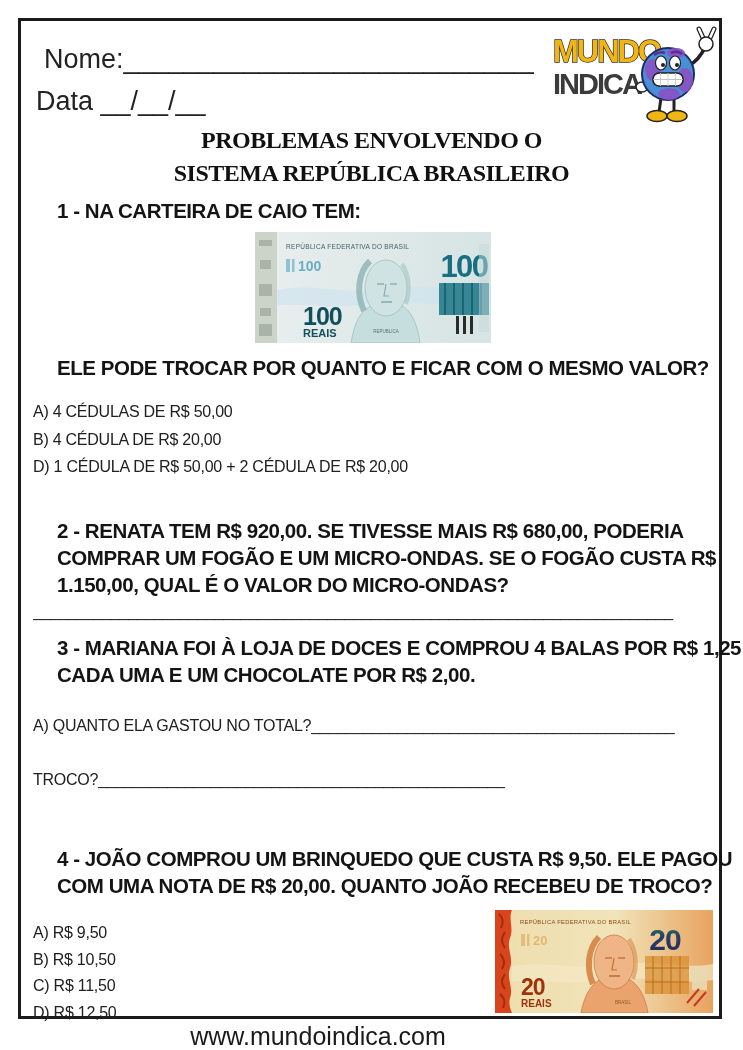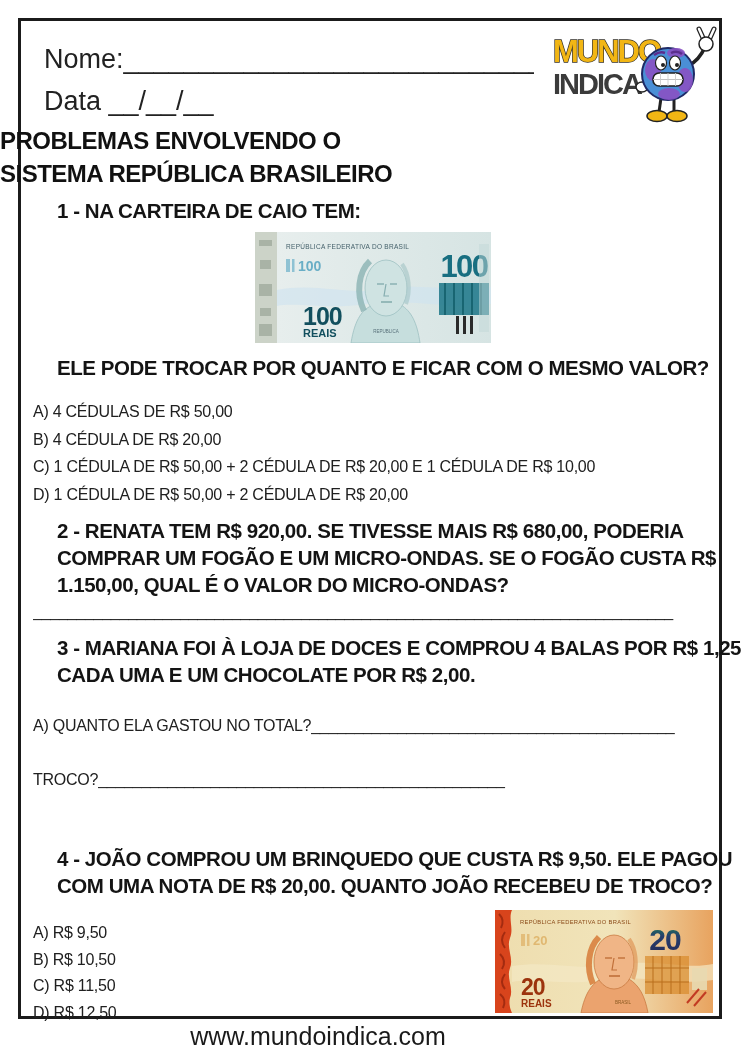--- a/index.html
+++ b/index.html
@@ -3,35 +3,35 @@
 <meta charset="utf-8">
 <style>
   html,body{margin:0;padding:0;background:#fff;}
   .page{position:relative;width:743px;height:1050px;background:#ffffff;overflow:hidden;
         font-family:"Liberation Sans",sans-serif;color:#1d1d1d;}
   .abs{position:absolute;}
   .txt{white-space:nowrap;color:#1d1d1d;}
   .clip{overflow:hidden;}
   .frame{left:18px;top:18px;width:704px;height:1001px;border:3px solid #1b1b1b;box-sizing:border-box;}
   .hand{font-size:27px;letter-spacing:0px;color:#222;}
-  .title{width:743px;text-align:left;font-weight:700;font-size:24px;letter-spacing:-0.5px;line-height:33px;color:#111;}
+  .title{width:743px;text-align:center;font-weight:700;font-size:24px;letter-spacing:-0.5px;line-height:33px;color:#111;font-family:Liberation Serif, serif;}
   .qbold{font-size:20.5px;font-weight:700;letter-spacing:-0.45px;line-height:27px;color:#141414;margin-left:24px;}
   .body20{font-size:16px;letter-spacing:-0.25px;line-height:27.5px;color:#202020;}
   .footer{width:636px;text-align:center;font-size:25px;color:#1a1a1a;}
   svg text{font-family:"Liberation Sans",sans-serif;}
 </style>
 </head>
 <body>
 
 <div class="page">
 
   <div class="abs frame"></div>
 
   <div class="abs txt hand clip" style="left:44px;top:44px;width:490px;">Nome:___________________________________</div>
-  <div class="abs txt hand" style="left:44px;top:86px;">Data __/__/__</div>
+  <div class="abs txt hand" style="left:36px;top:86px;">Data __/__/__</div>
 
   <div class="abs" style="left:552px;top:26px;width:172px;height:100px;">
     <svg width="172" height="100" viewBox="0 0 172 100">
 
       <text x="1" y="36" font-size="31" font-weight="bold" letter-spacing="-2" fill="#f2b614" stroke="#33302a" stroke-width="1.4" paint-order="stroke">MUNDO</text>
       <text x="1" y="68" font-size="29" font-weight="bold" letter-spacing="-2" fill="#3b3b3b">INDICA</text>
 
       <g transform="translate(116,48)">
         <path d="M20,-8 C30,-13 34,-20 37,-27" stroke="#222" stroke-width="3.5" fill="none"></path>
         <line x1="36" y1="-34" x2="31" y2="-45" stroke="#222" stroke-width="5" stroke-linecap="round"></line>
@@ -126,21 +126,20 @@
           <rect x="215" y="84" width="3" height="18"></rect>
       </g>
     </svg>
   </div>
 
   <div class="abs txt qbold" style="left:33px;top:354px;">ELE PODE TROCAR POR QUANTO E FICAR COM O MESMO VALOR?</div>
 
   <div class="abs txt body20" style="left:33px;top:398px;">
     <div>A) 4 CÉDULAS DE R$ 50,00</div>
     <div>B) 4 CÉDULA DE R$ 20,00</div>
-    <div>C) 1 CÉDULA DE R$ 50,00 + 2 CÉDULA DE R$ 20,00 E 1 CÉDULA DE R$ 10,00</div>
     <div>D) 1 CÉDULA DE R$ 50,00 + 2 CÉDULA DE R$ 20,00</div>
   </div>
 
   <div class="abs txt qbold" style="left:33px;top:517px;">
     <div>2 - RENATA TEM R$ 920,00. SE TIVESSE MAIS R$ 680,00, PODERIA</div>
     <div>COMPRAR UM FOGÃO E UM MICRO-ONDAS. SE O FOGÃO CUSTA R$</div>
     <div>1.150,00, QUAL É O VALOR DO MICRO-ONDAS?</div>
   </div>
   <div class="abs txt body20 clip" style="left:33px;top:598px;width:669px;">__________________________________________________________________________</div>
 

